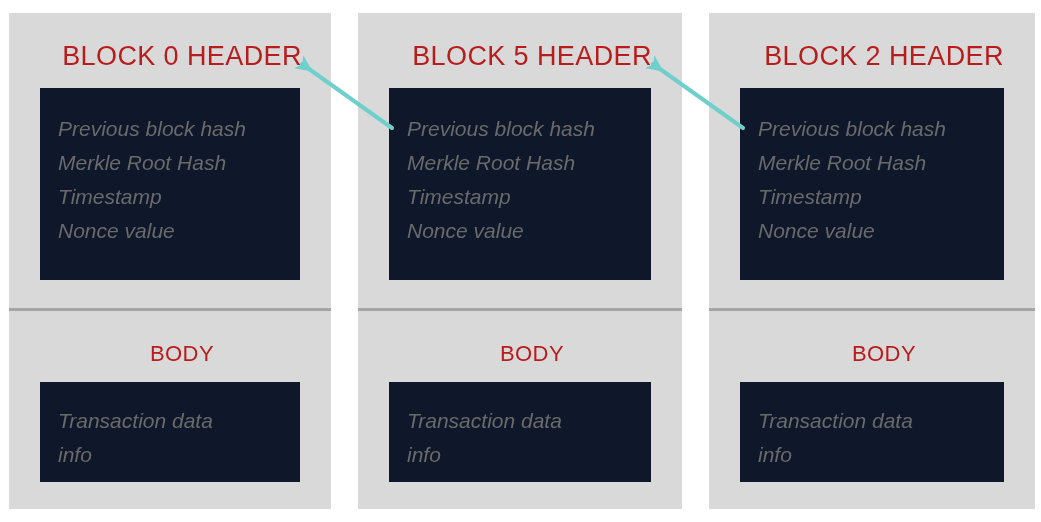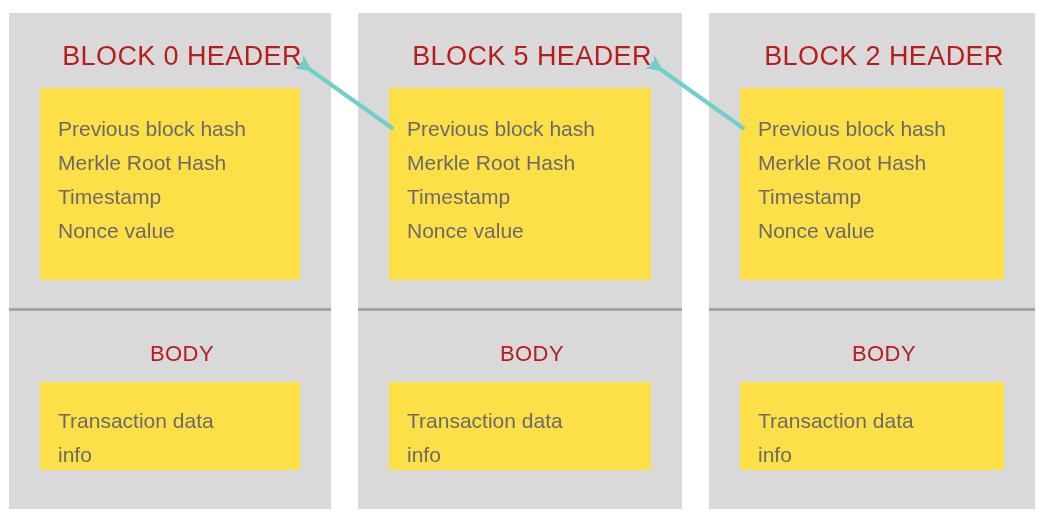--- a/index.html
+++ b/index.html
@@ -54,37 +54,38 @@
   }
 
   .body-title {
     top: 325px;
     font-size: 22px;
     line-height: 32px;
   }
 
   .inner-box {
     position: absolute;
-    background: #fde047;
+    background: #0f172a;
     box-sizing: border-box;
+    font-style: italic;
   }
 
   .header-box {
     left: 31px;
     right: 31px;
     top: 75px;
     height: 192px;
     padding: 24px 0 0 18px;
   }
 
   .body-box {
     left: 31px;
     right: 31px;
     top: 369px;
-    height: 88px;
+    height: 100px;
     padding: 22px 0 0 18px;
   }
 
   .field-line {
     color: #6a6a6a;
     font-size: 21px;
     line-height: 34px;
     font-weight: 400;
     white-space: nowrap;
   }

